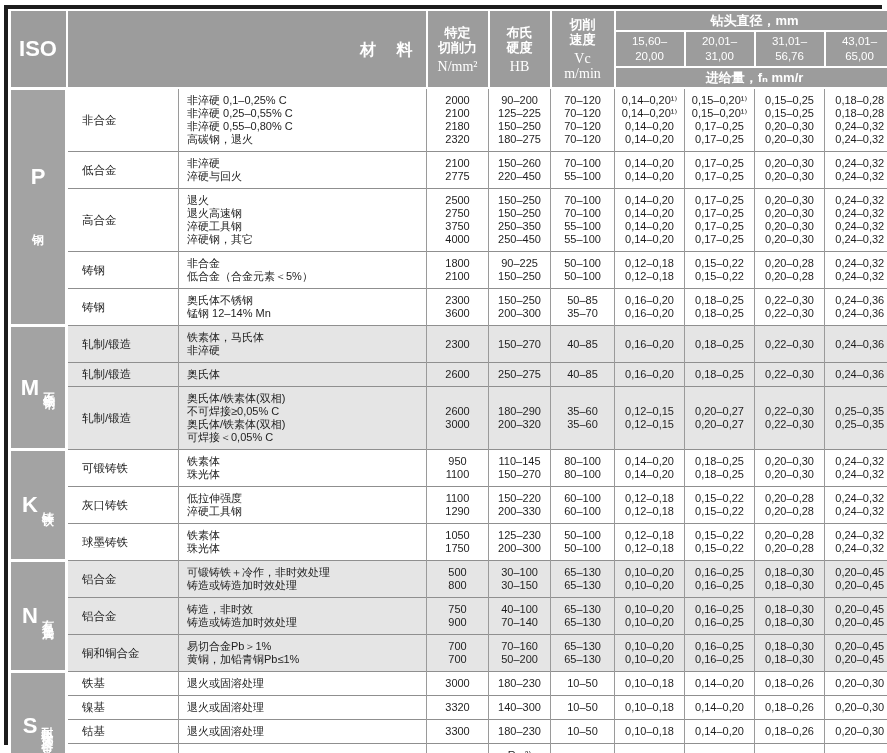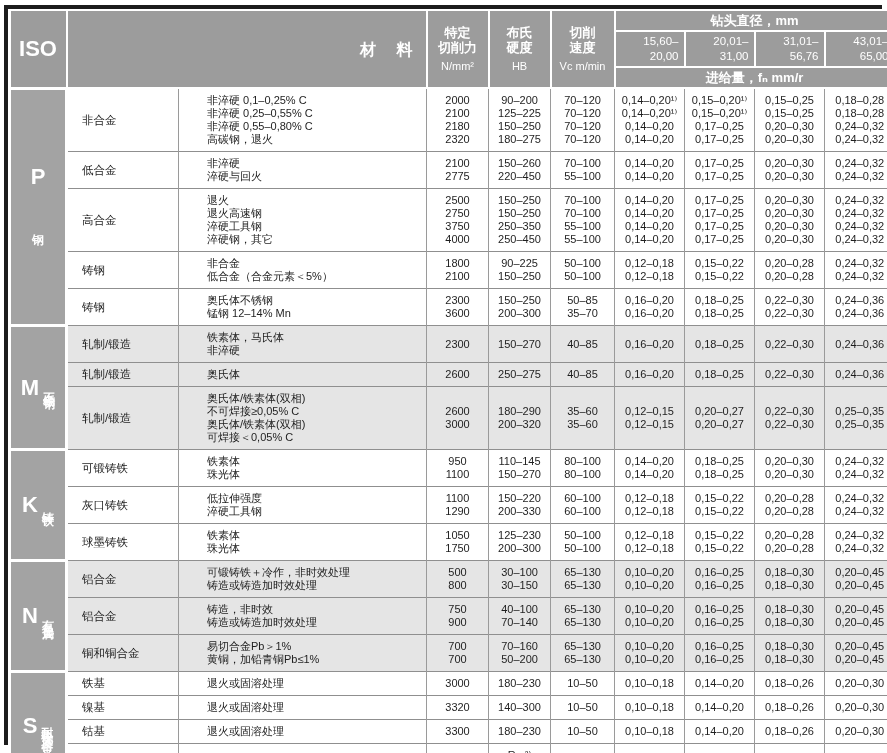--- a/index.html
+++ b/index.html
@@ -15,25 +15,25 @@
   table{border-collapse:collapse;width:100%;height:100%;table-layout:fixed;}
   th,td{box-sizing:border-box;}
 
   
   thead th{
     background:#9c9c9c;color:#fff;border:2px solid #fff;
     font-weight:bold;text-align:center;vertical-align:middle;
     font-size:13px;line-height:15px;padding:2px 5px;
   }
   thead th .lbl{white-space:pre-line;}
-  thead th .unit{font-size:11px;font-weight:normal;margin-top:4px;}
+  thead th .unit{font-size:14px;font-weight:normal;margin-top:4px;font-family:Liberation Serif, serif;}
   th.iso-h{font-size:22px;}
   th.mat-h{font-size:16px;letter-spacing:8px;text-align:right;}
   th.drill-h{font-size:13px;}
-  th.range-h{font-size:11.5px;font-weight:normal;text-align:right;}
+  th.range-h{font-size:11.5px;font-weight:normal;}
   th.feed-h{font-size:13px;}
 
   
   tbody td{
     font-size:11px;line-height:13px;color:#1e1e1e;
     padding:5px 3px;vertical-align:middle;background:#fff;
     border-top:1px solid #8f8f8f;
   }
   tr.shaded td{background:#e5e5e5;}
   td.iso{
@@ -42,21 +42,21 @@
   }
   .iso-wrap{display:flex;align-items:center;justify-content:center;gap:3px;}
   .iso-wrap.stacked{flex-direction:column;gap:46px;}
   .iso-letter{font-size:22px;font-weight:bold;line-height:22px;}
   .iso-sub{
     writing-mode:vertical-rl;text-orientation:upright;
     font-size:12px;font-weight:bold;letter-spacing:3px;line-height:13px;
   }
   .iso-wrap.stacked .iso-sub{writing-mode:horizontal-tb;letter-spacing:0;}
   td.grp{text-align:left;padding-left:14px;font-size:11.5px;}
-  td.det{text-align:left;padding-left:28px;border-left:1px solid #9a9a9a;}
+  td.det{text-align:left;padding-left:8px;border-left:1px solid #9a9a9a;}
   td.num{text-align:center;border-left:1px solid #9a9a9a;}
   td.ml{white-space:pre-line;}
 </style>
 </head>
 <body>
 
 <div class="frame">
   <table>
     <colgroup>
       <col style="width:57px">

